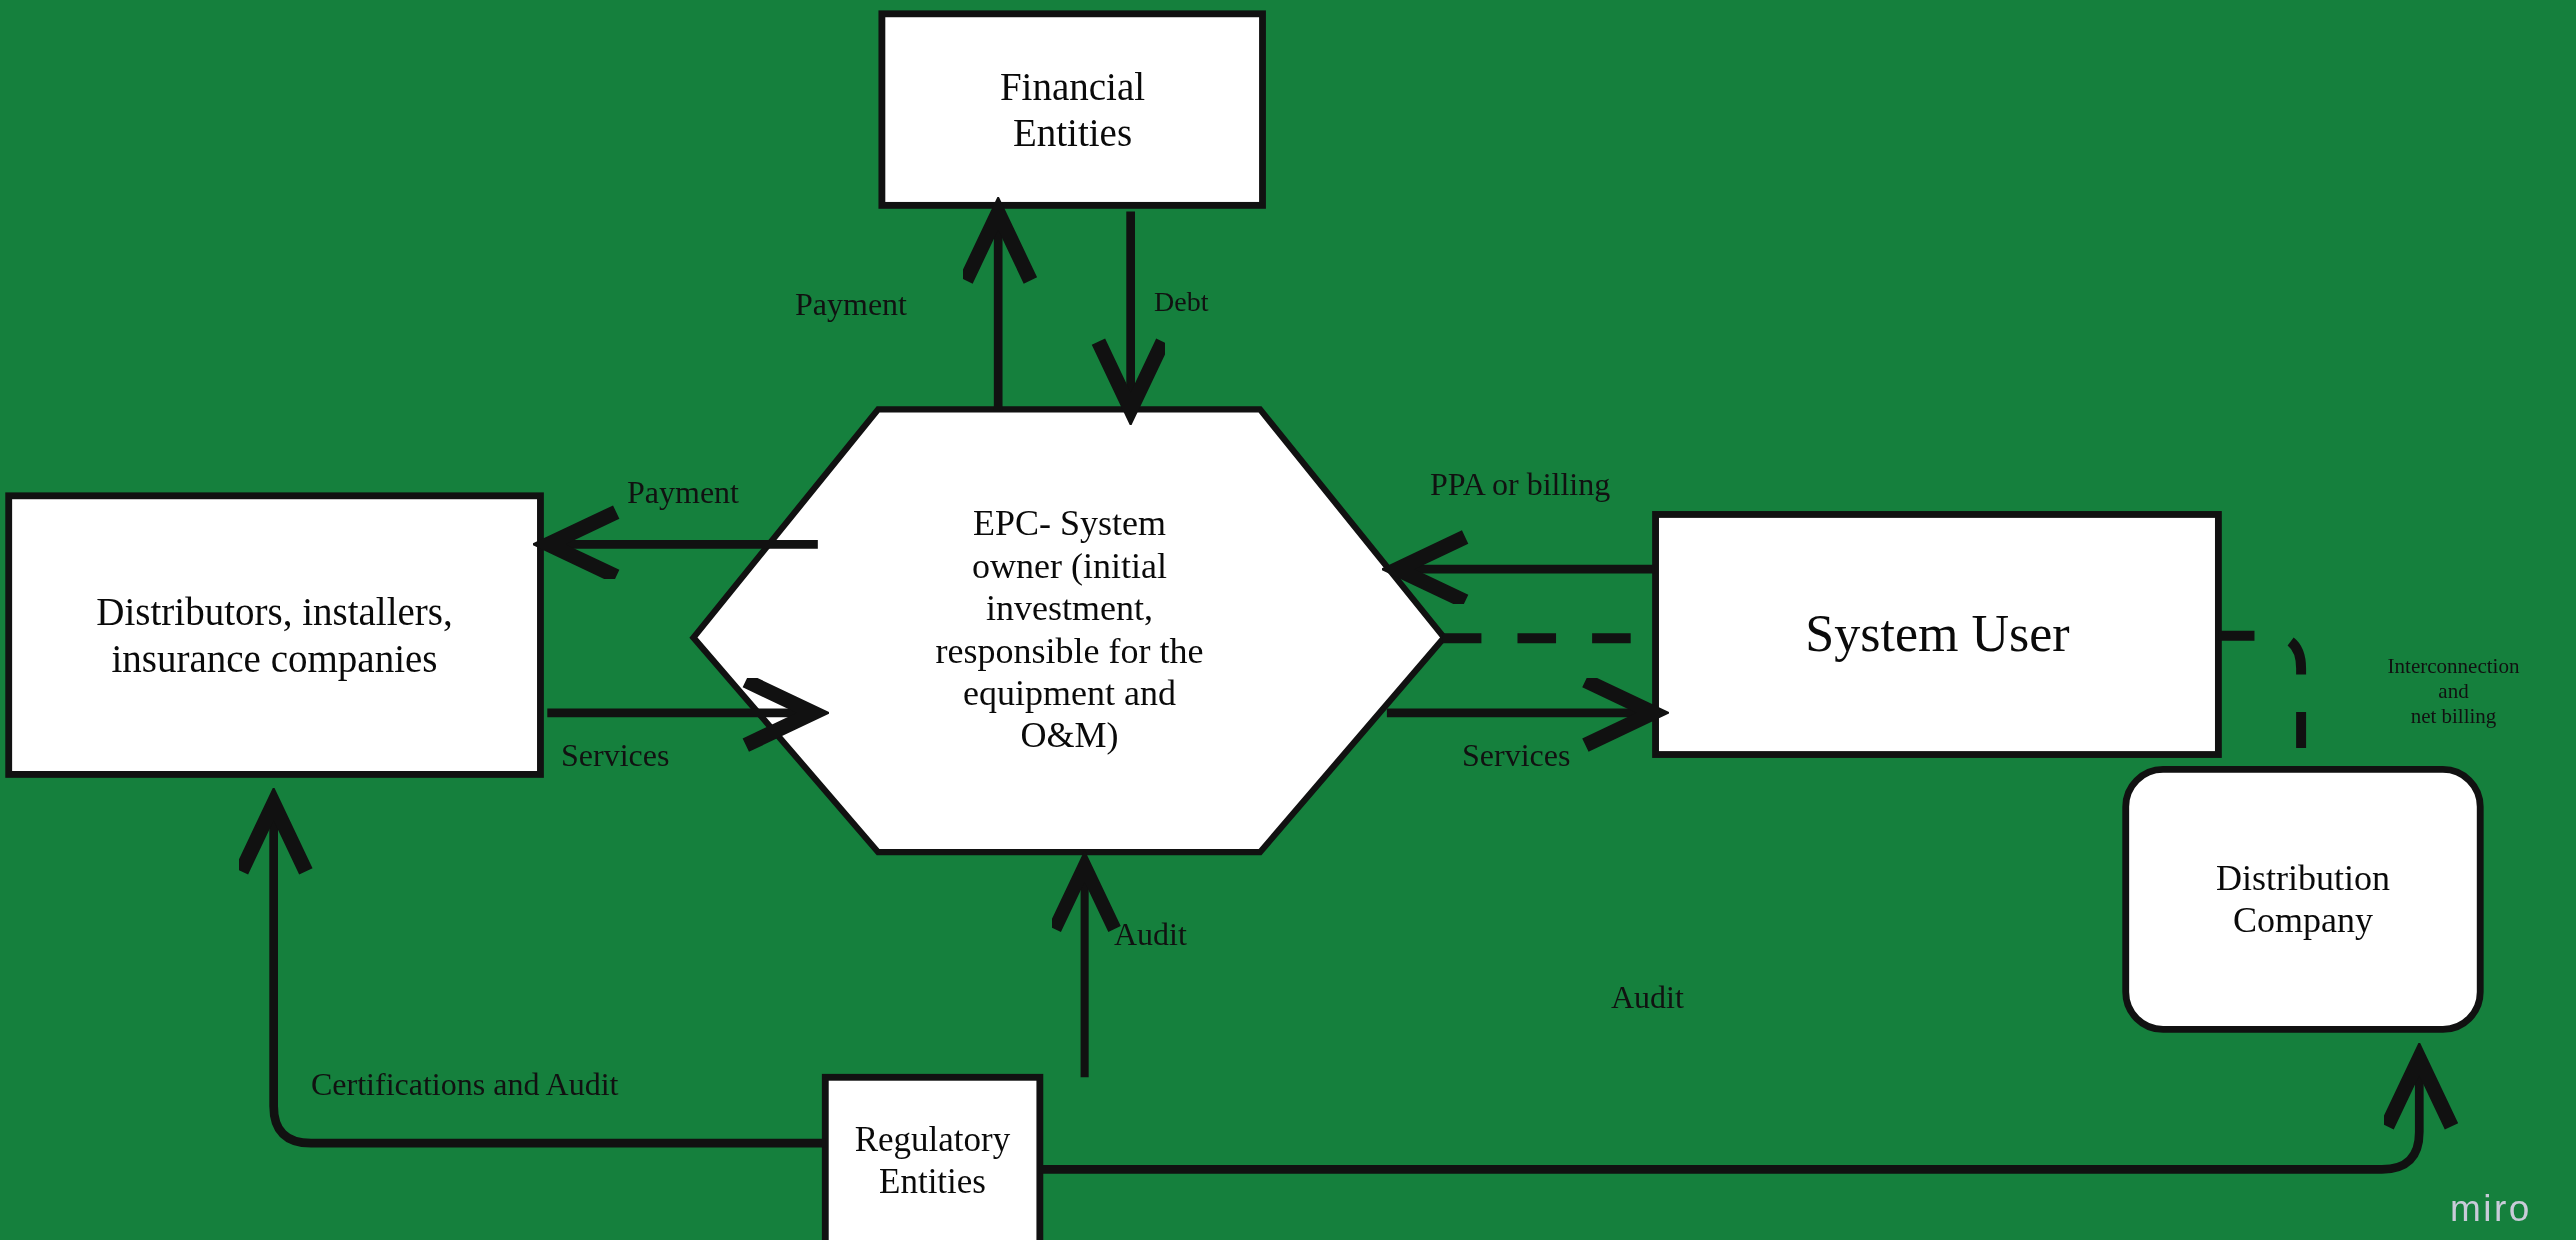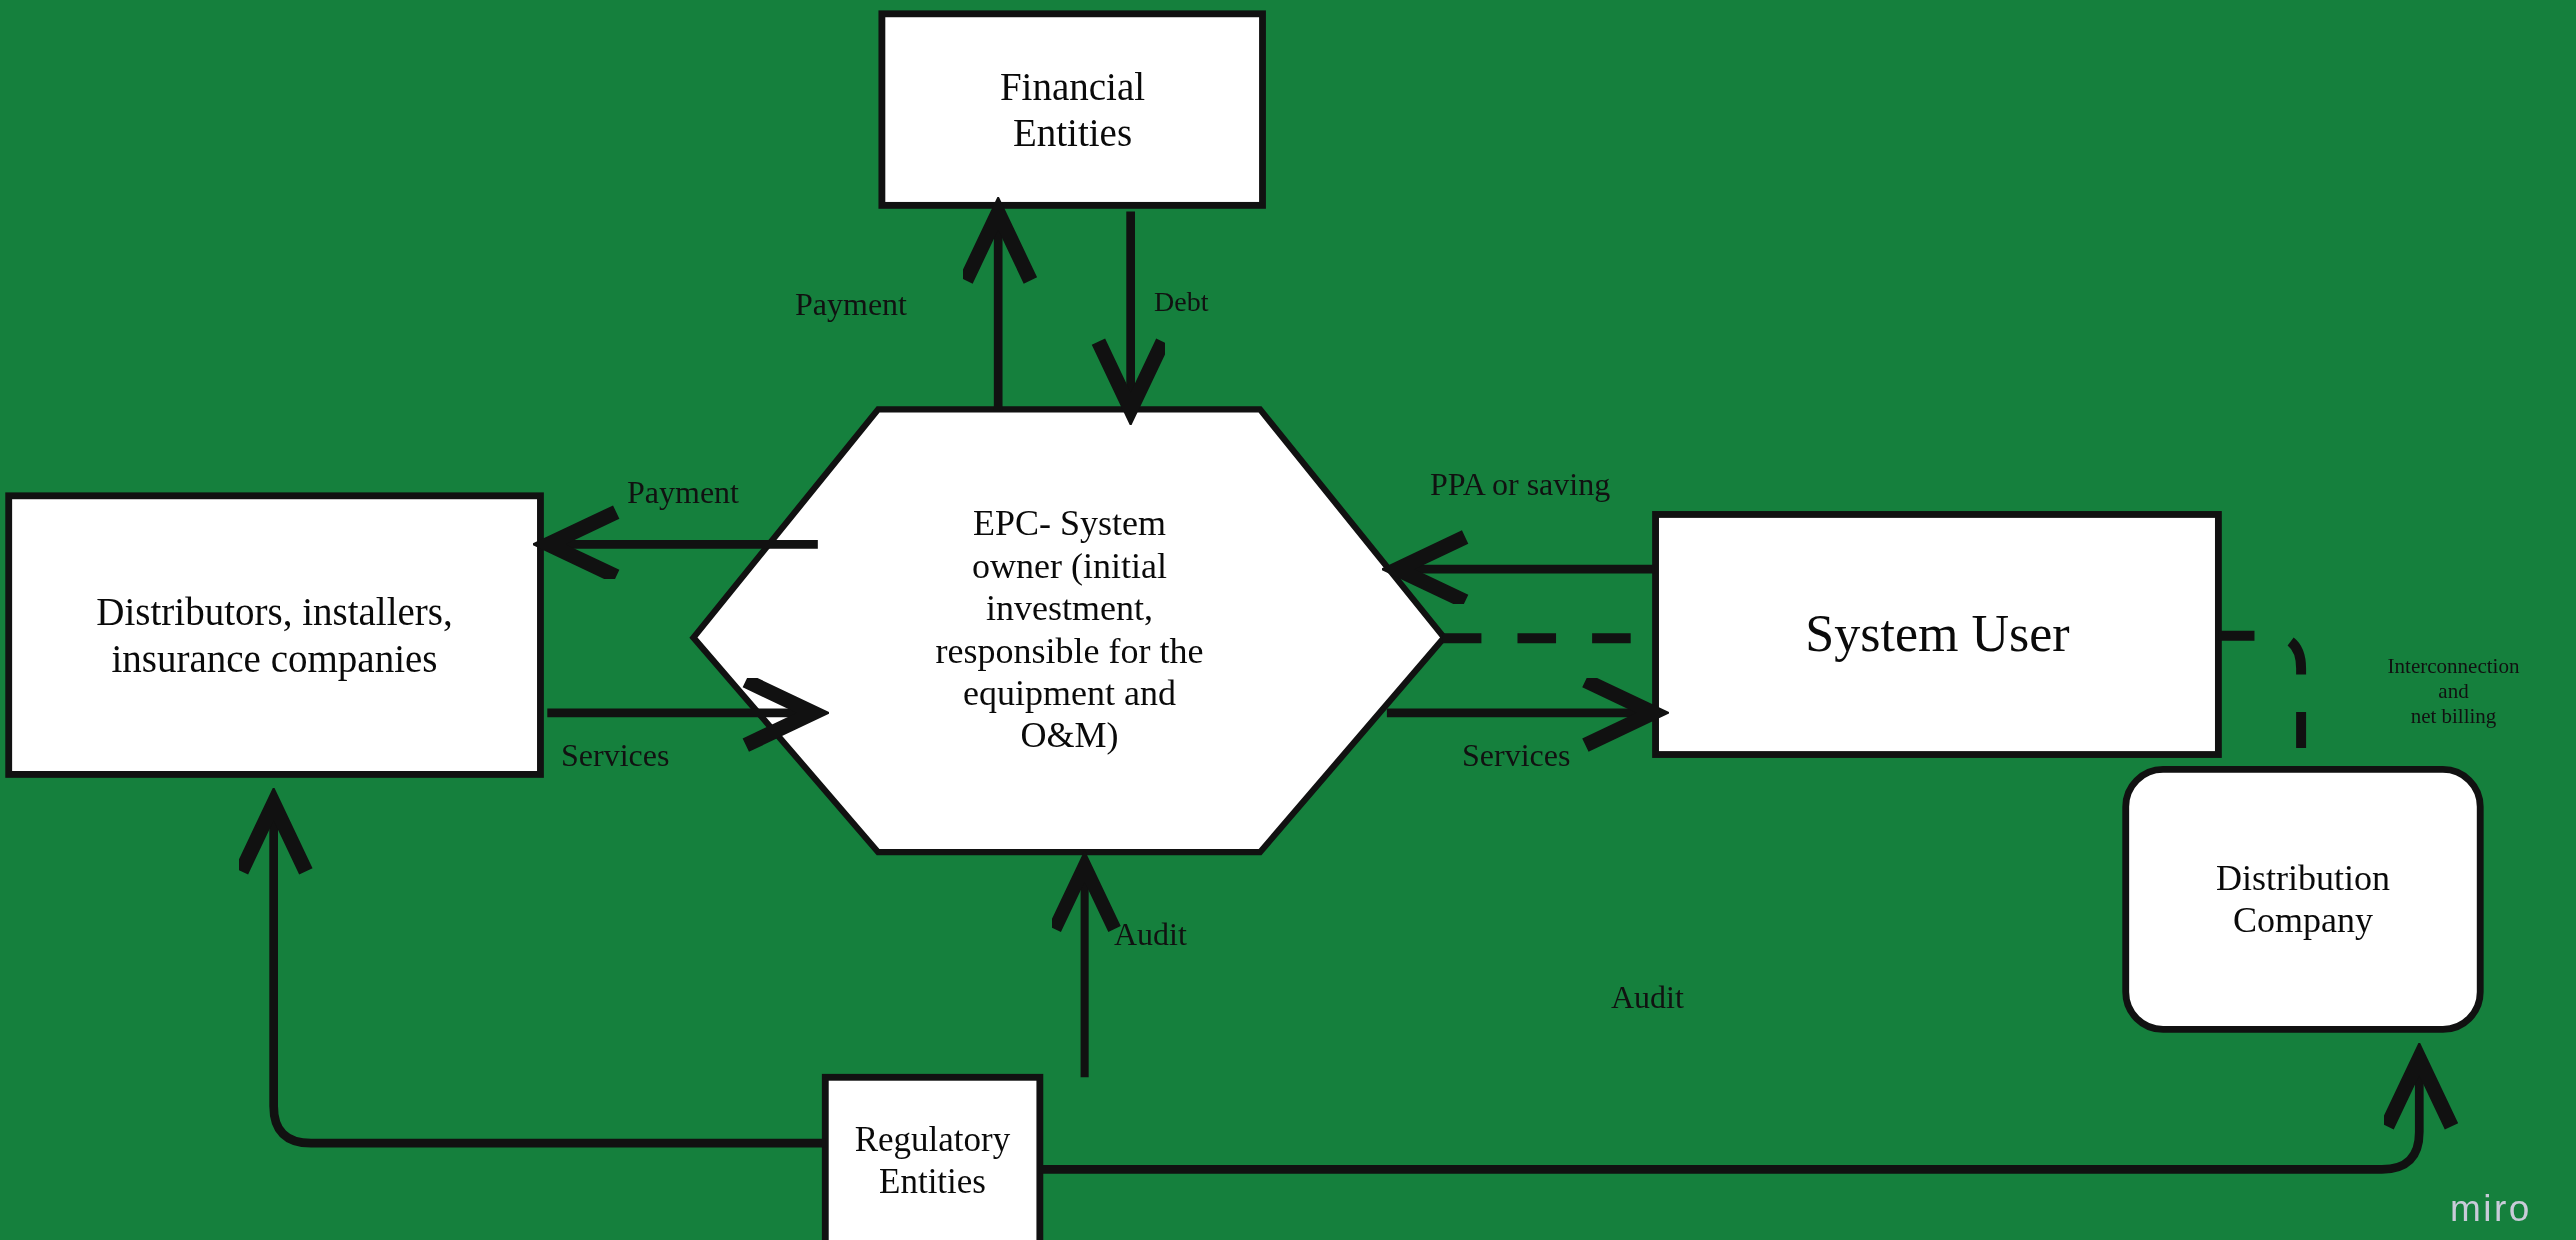--- a/index.html
+++ b/index.html
@@ -106,29 +106,30 @@
   <div class="node-label" style="left:808px;top:1077px;width:249px;height:167px;font-size:35px;">Regulatory Entities</div>
 
   <div class="edge-label" style="left:795px;top:285px;width:187px;font-size:32px;text-align:left;">Payment</div>
 
   <div class="edge-label" style="left:1154px;top:285px;width:162px;font-size:28px;text-align:left;">Debt</div>
 
   <div class="edge-label" style="left:627px;top:473px;width:187px;font-size:32px;text-align:left;">Payment</div>
 
   <div class="edge-label" style="left:561px;top:736px;width:187px;font-size:32px;text-align:left;">Services</div>
 
-  <div class="edge-label" style="left:1430px;top:465px;width:261px;font-size:32px;text-align:left;">PPA or saving</div>
+  <div class="edge-label" style="left:1430px;top:465px;width:261px;font-size:32px;text-align:left;">PPA or billing</div>
 
   <div class="edge-label" style="left:1462px;top:736px;width:187px;font-size:32px;text-align:left;">Services</div>
 
   <div class="edge-label" style="left:2331px;top:654px;width:245px;font-size:21px;text-align:center;">Interconnection
 and
 net billing</div>
 
   <div class="edge-label" style="left:1114px;top:915px;width:162px;font-size:32px;text-align:left;">Audit</div>
 
+  <div class="edge-label" style="left:311px;top:1065px;width:435px;font-size:32px;text-align:left;">Certifications and Audit</div>
 
   <div class="edge-label" style="left:1611px;top:978px;width:162px;font-size:32px;text-align:left;">Audit</div>
 
   <div class="watermark" style="left:2450px;top:1188px;">miro</div>
 
 </div>
 
 
 </body></html>

